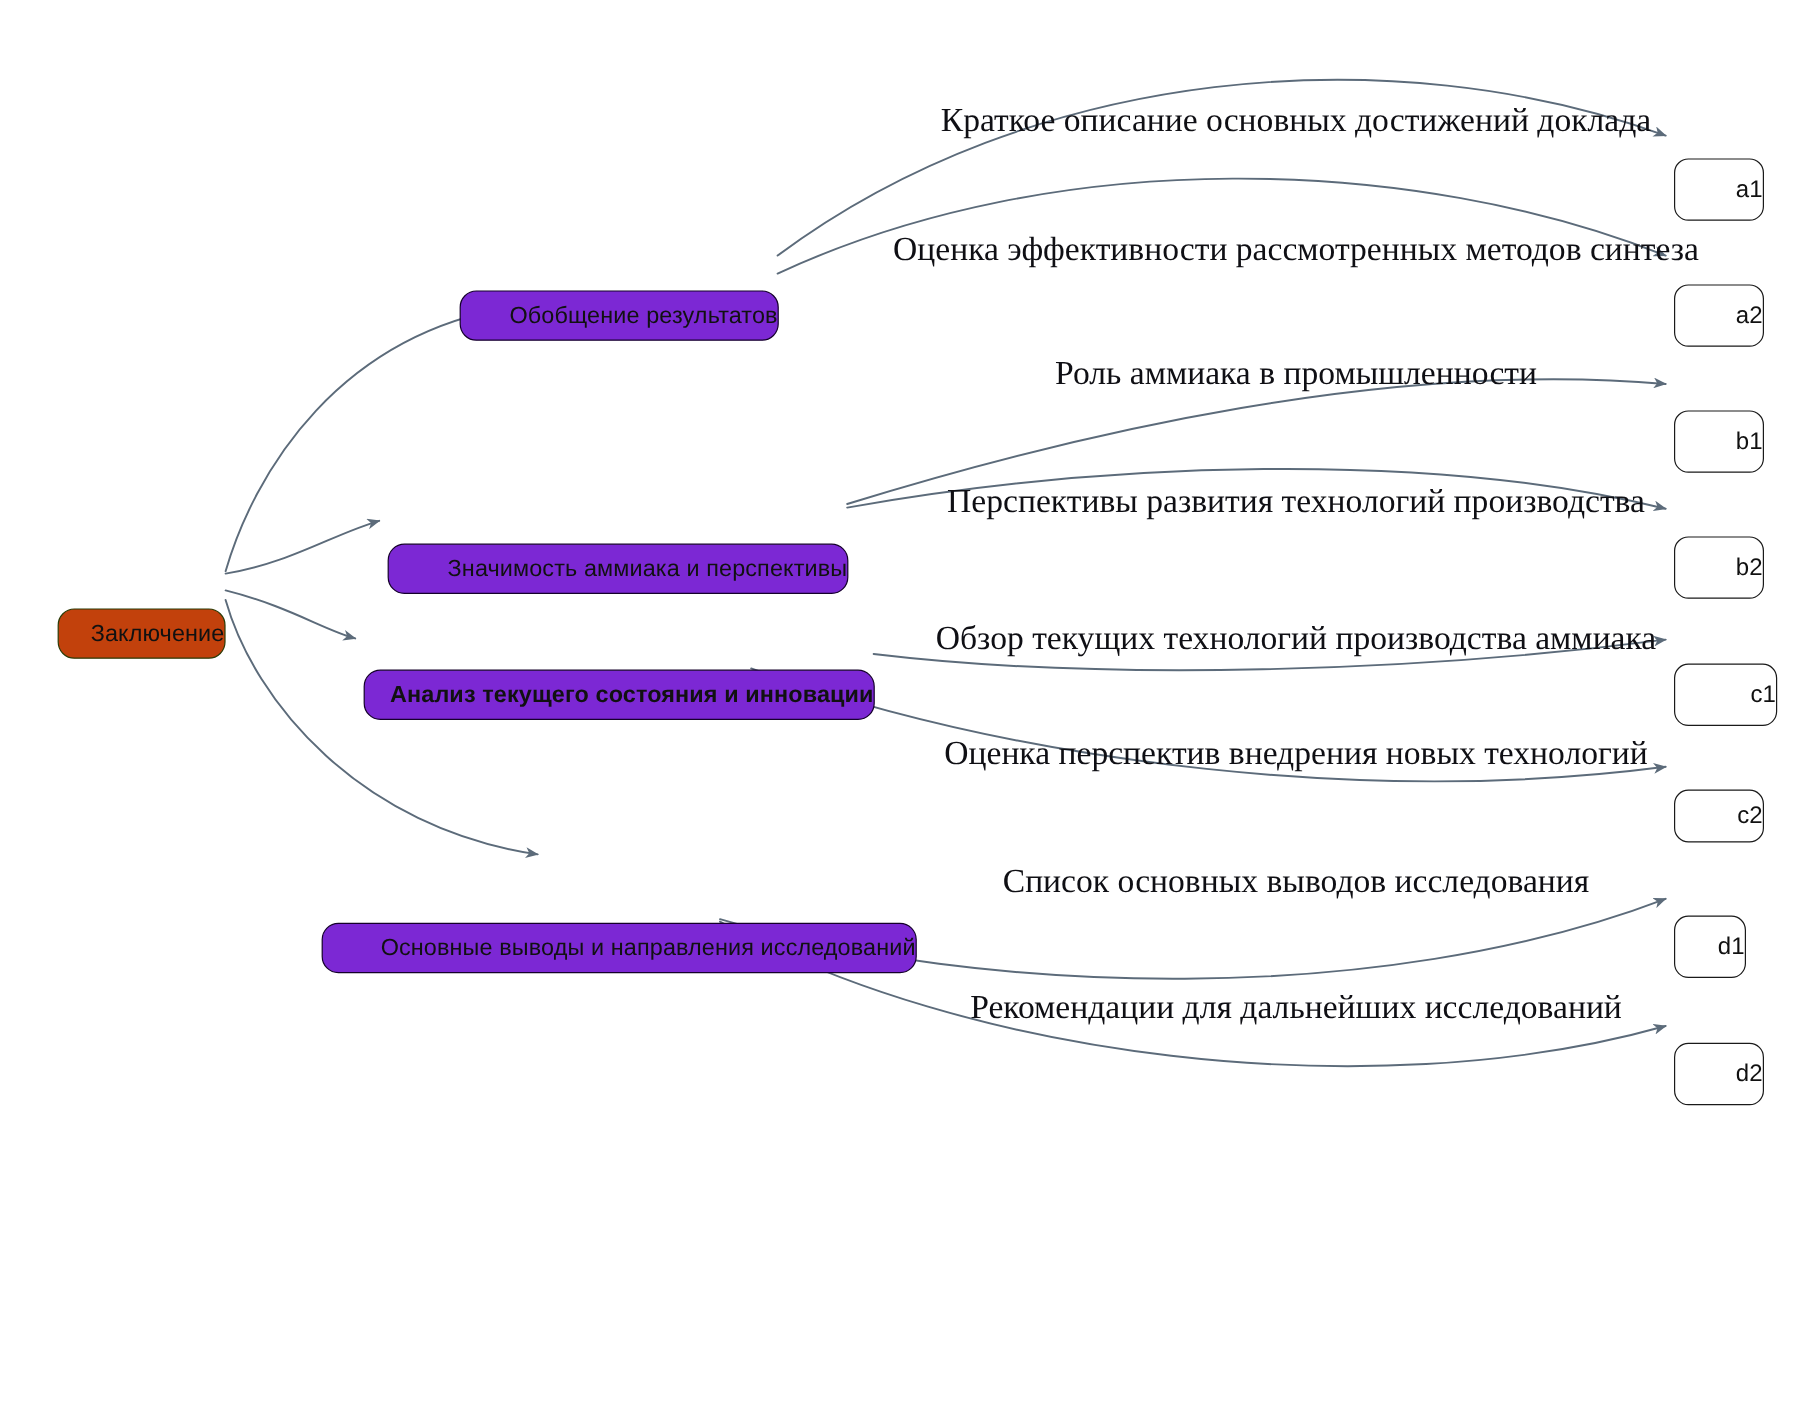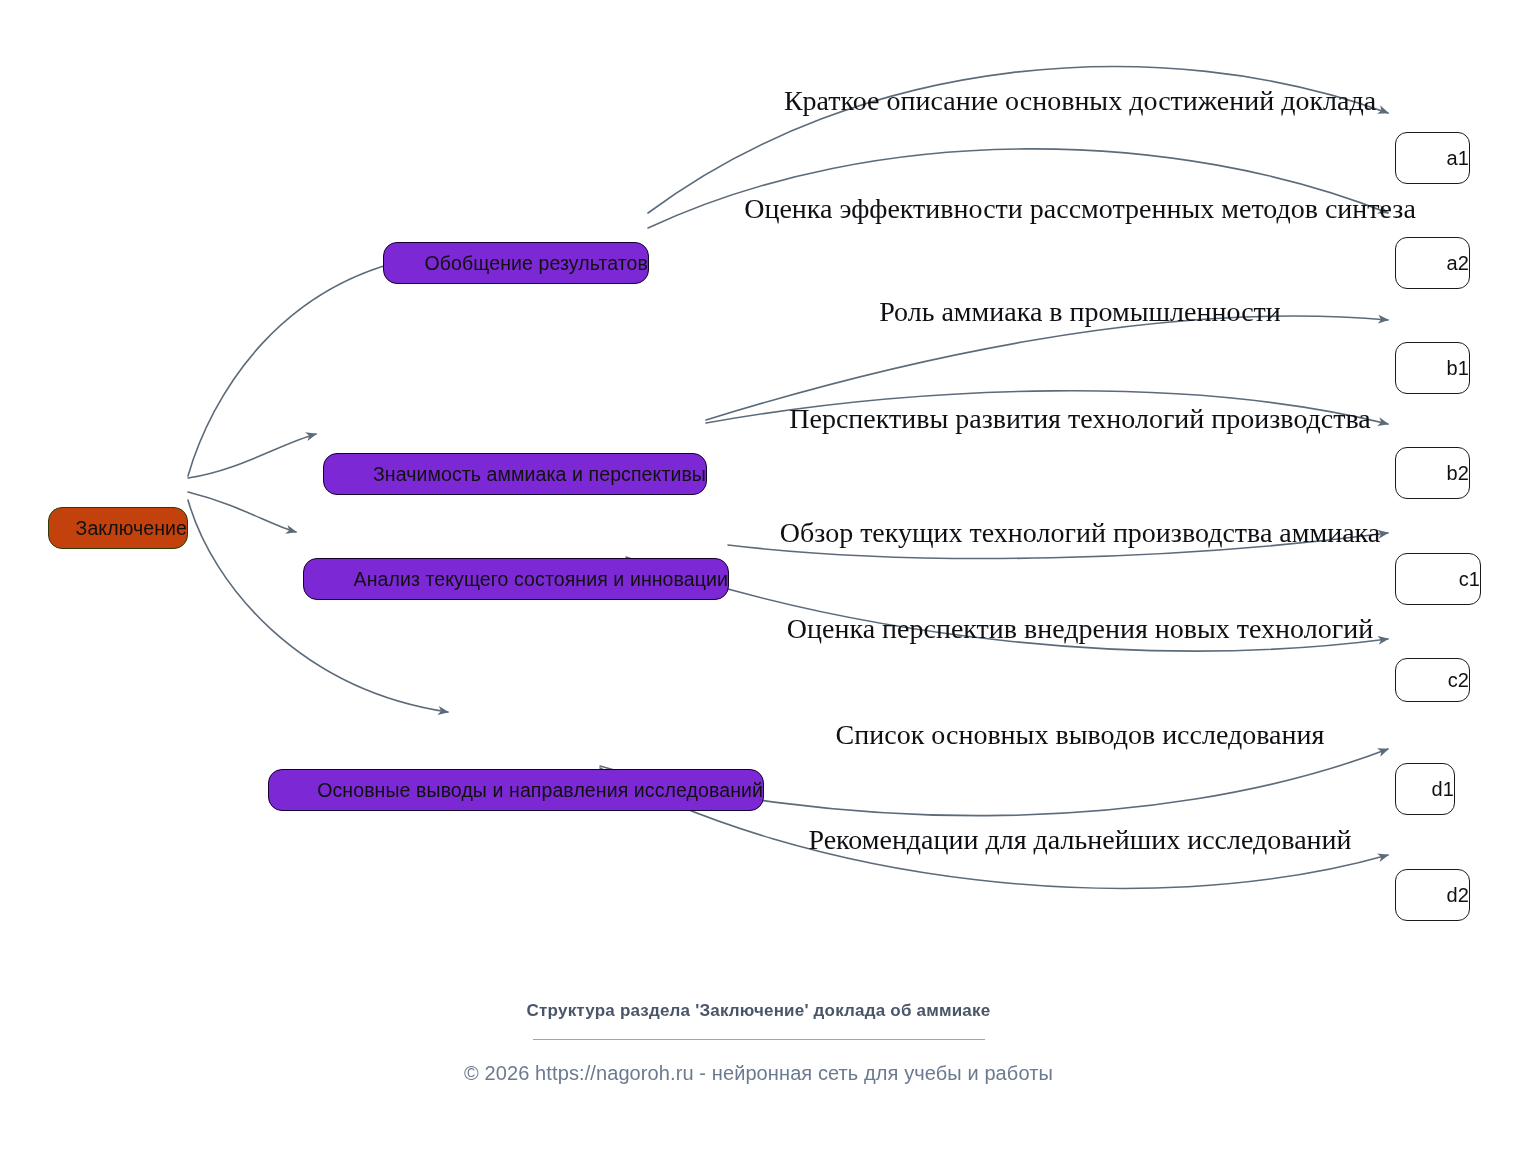--- a/index.html
+++ b/index.html
@@ -122,21 +122,21 @@
   <div id="nodes-layer">
       <div class="node node-root" style="left: 48px; top: 463px; width: 140px; height: 42px; background: #c2410c;">
         <span>Заключение</span>
       </div>
       <div class="node node-branch" style="left: 383px; top: 198px; width: 266px; height: 42px; background: rgb(124, 40, 212);">
         <span>Обобщение результатов</span>
       </div>
       <div class="node node-branch" style="left: 323px; top: 409px; width: 384px; height: 42px; background: rgb(124, 40, 212);">
         <span>Значимость аммиака и перспективы</span>
       </div>
-      <div class="node node-branch" style="left: 303px; top: 514px; width: 426px; height: 42px; background: rgb(124, 40, 212);">
+      <div class="node node-branch" style="left: 303px; top: 514px; width: 426px; height: 42px; background: rgb(124, 40, 212); font-weight: bold;">
         <span>Анализ текущего состояния и инновации</span>
       </div>
       <div class="node node-branch" style="left: 268px; top: 725px; width: 496px; height: 42px; background: rgb(124, 40, 212);">
         <span>Основные выводы и направления исследований</span>
       </div>
       <div class="node node-leaf" style="left: 1395px; top: 88px; width: 75px; height: 52px;">
         <span>a1</span>
       </div>
       <div class="node node-leaf" style="left: 1395px; top: 193px; width: 75px; height: 52px;">
         <span>a2</span>
@@ -164,19 +164,14 @@
       <div class="edge-label" style="left: 1080px; top: 101px;">Краткое описание основных достижений доклада</div>
       <div class="edge-label" style="left: 1080px; top: 209px;">Оценка эффективности рассмотренных методов синтеза</div>
       <div class="edge-label" style="left: 1080px; top: 312px;">Роль аммиака в промышленности</div>
       <div class="edge-label" style="left: 1080px; top: 419px;">Перспективы развития технологий производства</div>
       <div class="edge-label" style="left: 1080px; top: 523px; margin-top: 10px;">Обзор текущих технологий производства аммиака</div>
       <div class="edge-label" style="left: 1080px; top: 629px;">Оценка перспектив внедрения новых технологий</div>
       <div class="edge-label" style="left: 1080px; top: 735px;">Список основных выводов исследования</div>
       <div class="edge-label" style="left: 1080px; top: 840px;">Рекомендации для дальнейших исследований</div>
     </div>
 
-  <div id="footer" style="top:1000px;">
-    <div id="footer-title">Структура раздела 'Заключение' доклада об аммиаке</div>
-    <div id="footer-rule"></div>
-    <div id="footer-copy">© 2026 https://nagoroh.ru - нейронная сеть для учебы и работы</div>
-  </div>
 
 </div>
 
 </body></html>

